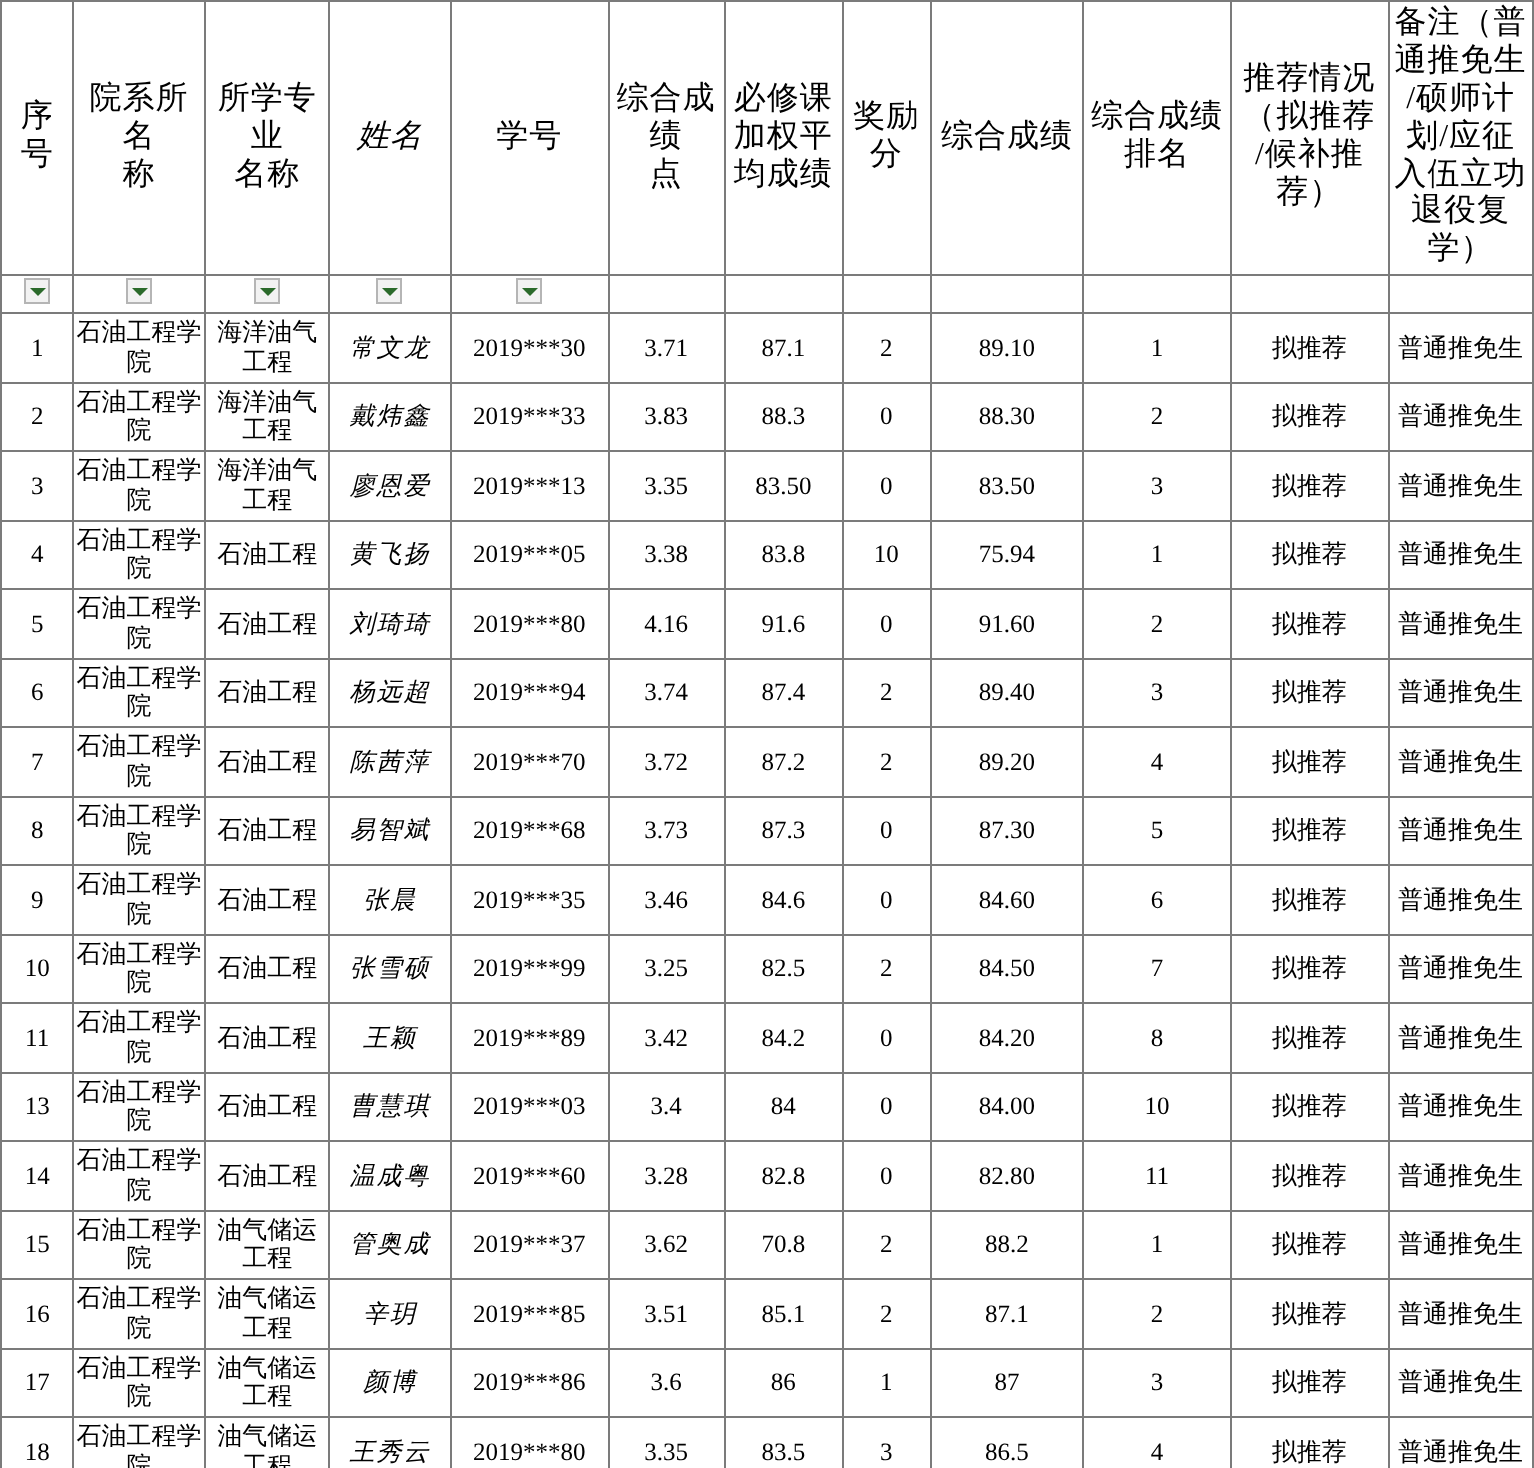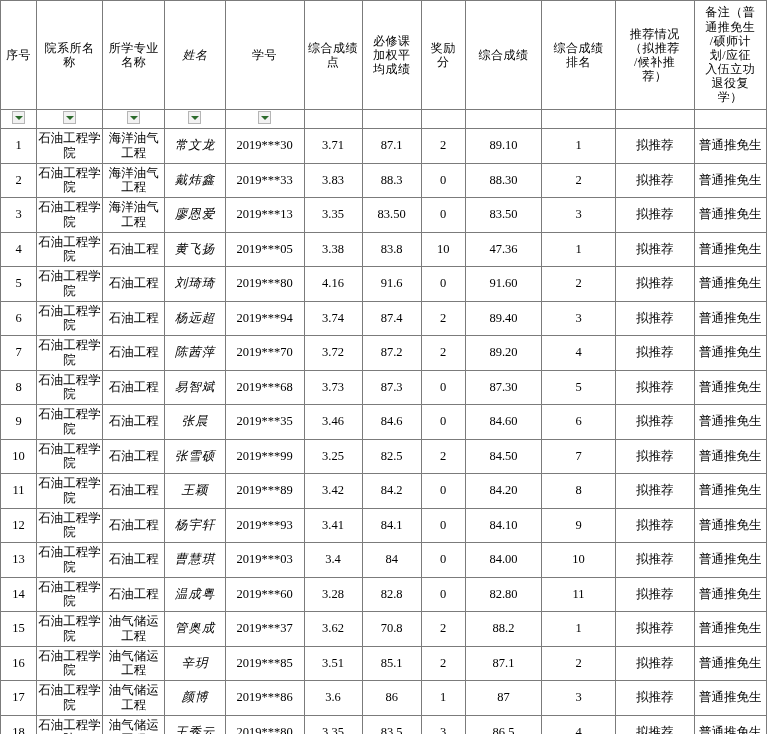--- a/index.html
+++ b/index.html
@@ -28,21 +28,21 @@
     font-weight: normal;
     font-size: 12.5px;
     line-height: 1.18;
     padding: 2px 1px;
     word-break: break-all;
     overflow: hidden;
   }
   
   tr.head-row th {
     height: 104px;
-    font-size: 12px;
+    font-size: 16px;
     letter-spacing: 0.5px;
   }
   tr.head-row th .hdr {
     display: block;
     padding: 0 1px;
   }
   
   tr.filter-row td {
     height: 18px;
     padding: 0;
@@ -218,21 +218,21 @@
         </tr>
         <tr class="data-row">
           <td class="num-col">4</td>
           <td class="col-college">石油工程学院</td>
           <td class="col-major">石油工程</td>
           <td class="col-name name-cell">黄飞扬</td>
           <td class="col-sid">2019***05</td>
           <td class="col-credit">3.38</td>
           <td class="col-weighted">83.8</td>
           <td class="col-bonus">10</td>
-          <td class="col-total">47.36</td>
+          <td class="col-total">75.94</td>
           <td class="col-rank">1</td>
           <td class="col-rec">拟推荐</td>
           <td class="col-remark">普通推免生</td>
         </tr>
         <tr class="data-row">
           <td class="num-col">5</td>
           <td class="col-college">石油工程学院</td>
           <td class="col-major">石油工程</td>
           <td class="col-name name-cell">刘琦琦</td>
           <td class="col-sid">2019***80</td>
@@ -318,34 +318,20 @@
           <td class="num-col">11</td>
           <td class="col-college">石油工程学院</td>
           <td class="col-major">石油工程</td>
           <td class="col-name name-cell">王颖</td>
           <td class="col-sid">2019***89</td>
           <td class="col-credit">3.42</td>
           <td class="col-weighted">84.2</td>
           <td class="col-bonus">0</td>
           <td class="col-total">84.20</td>
           <td class="col-rank">8</td>
-          <td class="col-rec">拟推荐</td>
-          <td class="col-remark">普通推免生</td>
-        </tr>
-        <tr class="data-row">
-          <td class="num-col">12</td>
-          <td class="col-college">石油工程学院</td>
-          <td class="col-major">石油工程</td>
-          <td class="col-name name-cell">杨宇轩</td>
-          <td class="col-sid">2019***93</td>
-          <td class="col-credit">3.41</td>
-          <td class="col-weighted">84.1</td>
-          <td class="col-bonus">0</td>
-          <td class="col-total">84.10</td>
-          <td class="col-rank">9</td>
           <td class="col-rec">拟推荐</td>
           <td class="col-remark">普通推免生</td>
         </tr>
         <tr class="data-row">
           <td class="num-col">13</td>
           <td class="col-college">石油工程学院</td>
           <td class="col-major">石油工程</td>
           <td class="col-name name-cell">曹慧琪</td>
           <td class="col-sid">2019***03</td>
           <td class="col-credit">3.4</td>

